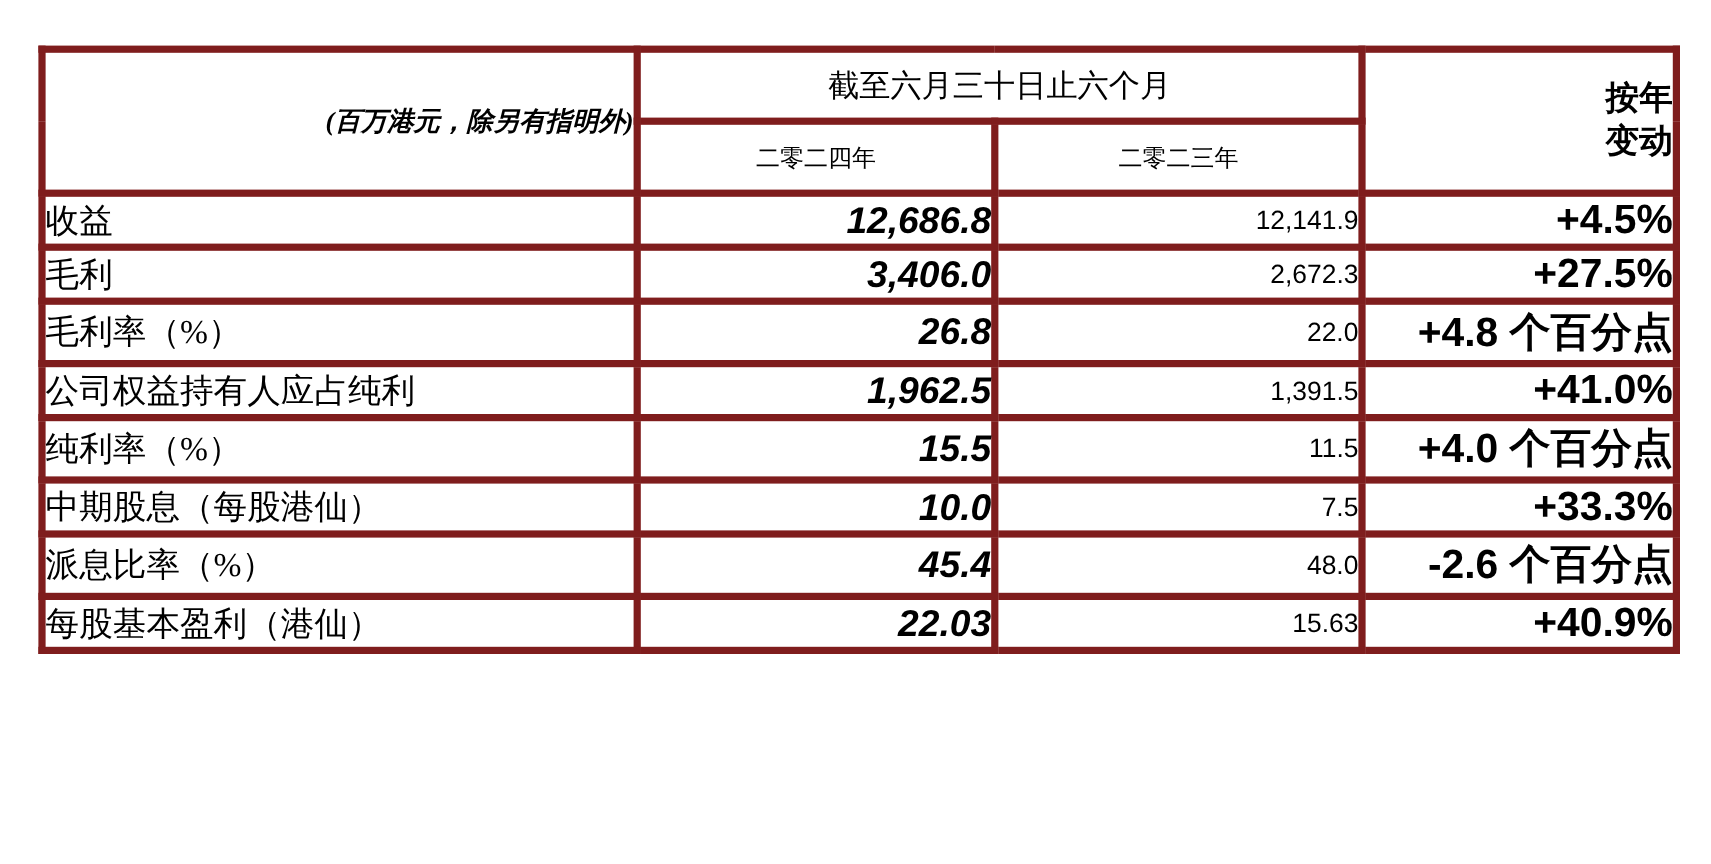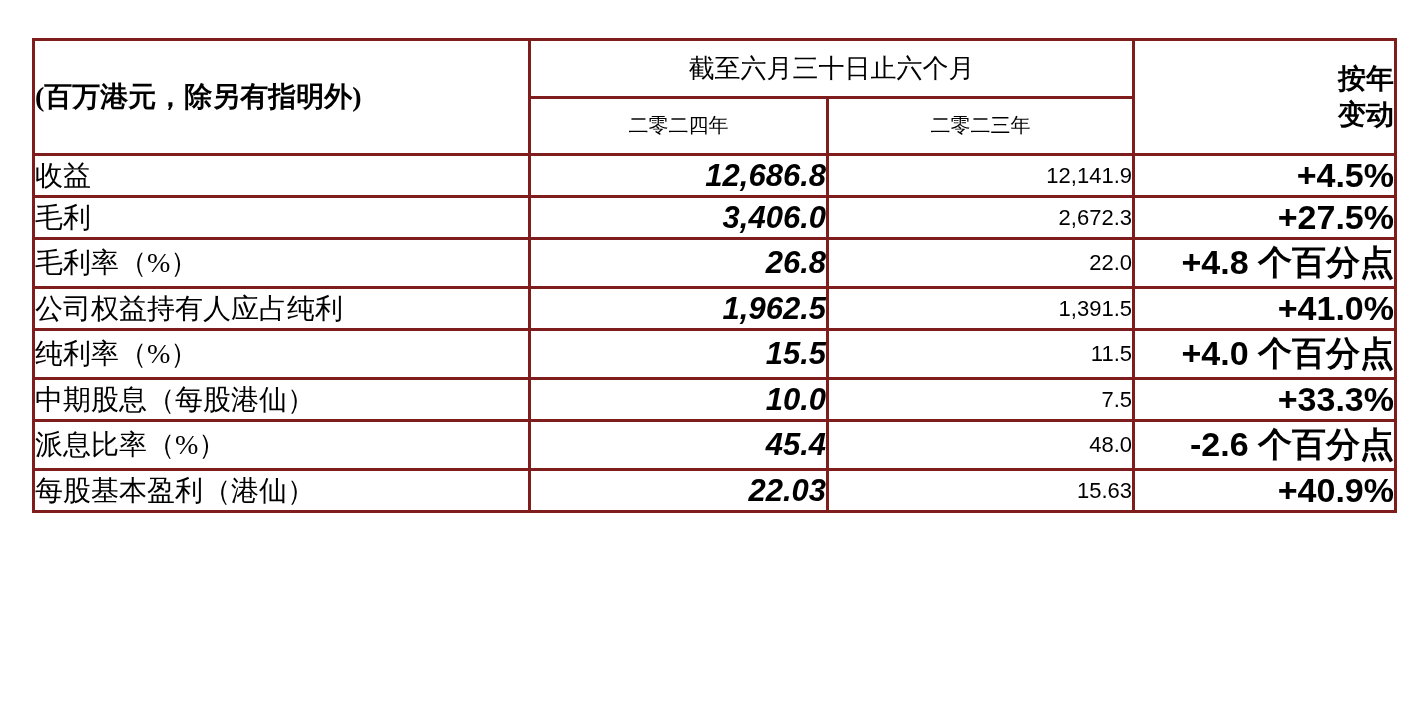--- a/index.html
+++ b/index.html
@@ -31,30 +31,31 @@
     table-layout: fixed;
     width: 1362px;
     border: 3px solid #000;
   }
   table.fin col.c-label { width: 496px; }
   table.fin col.c-y1    { width: 298px; }
   table.fin col.c-y2    { width: 306px; }
   table.fin col.c-chg   { width: 262px; }
 
   table.fin th, table.fin td {
-    border: 3px solid #7f1d1d;
+    border: 6px solid #7f1d1d;
     padding: 0;
     vertical-align: middle;
   }
   
   .hdr-label {
-    text-align: left;
+    text-align: right;
     padding: 10px 0 10px 18px;
+    font-style: italic;
     font-weight: bold;
-    font-size: 28px;
+    font-size: 22px;
     line-height: 1.35;
     height: 112px;
   }
   .hdr-period {
     text-align: center;
     font-size: 26px;
     font-weight: normal;
     height: 54px;
     padding: 8px 0 8px 0;
   }

